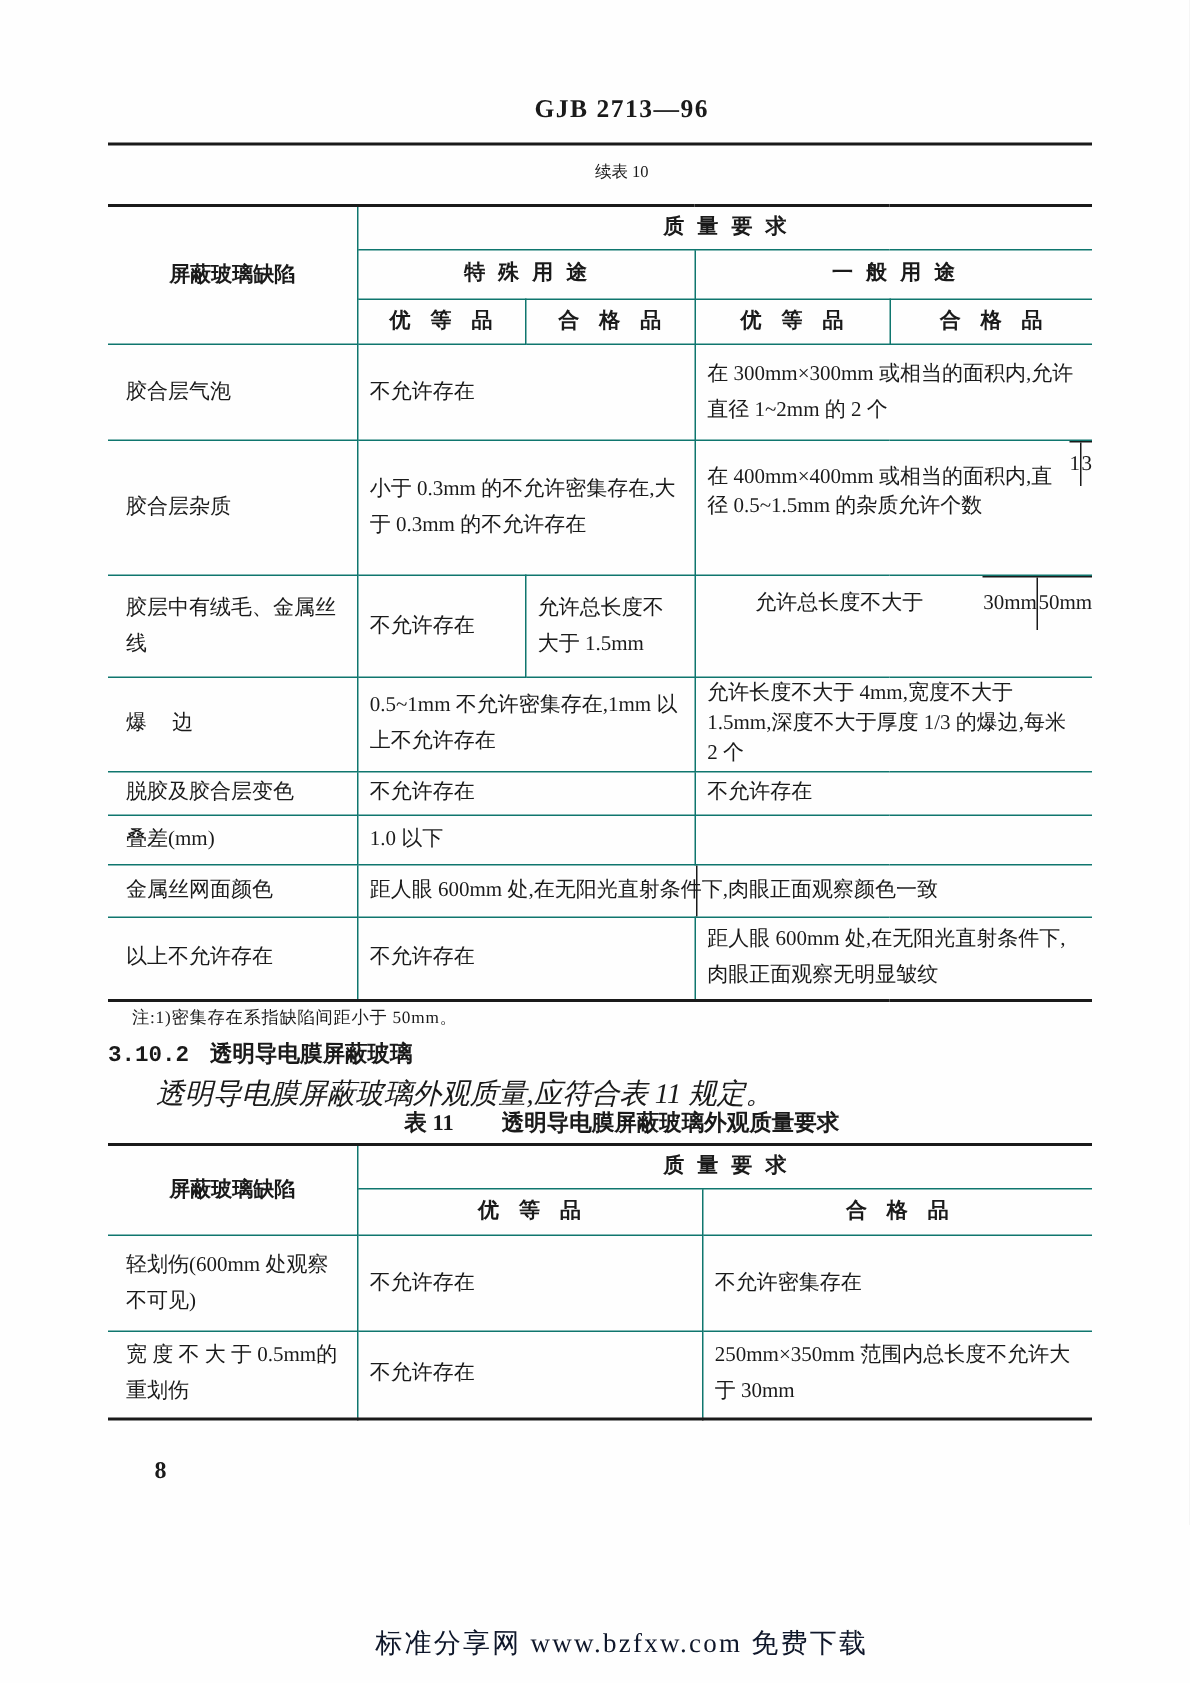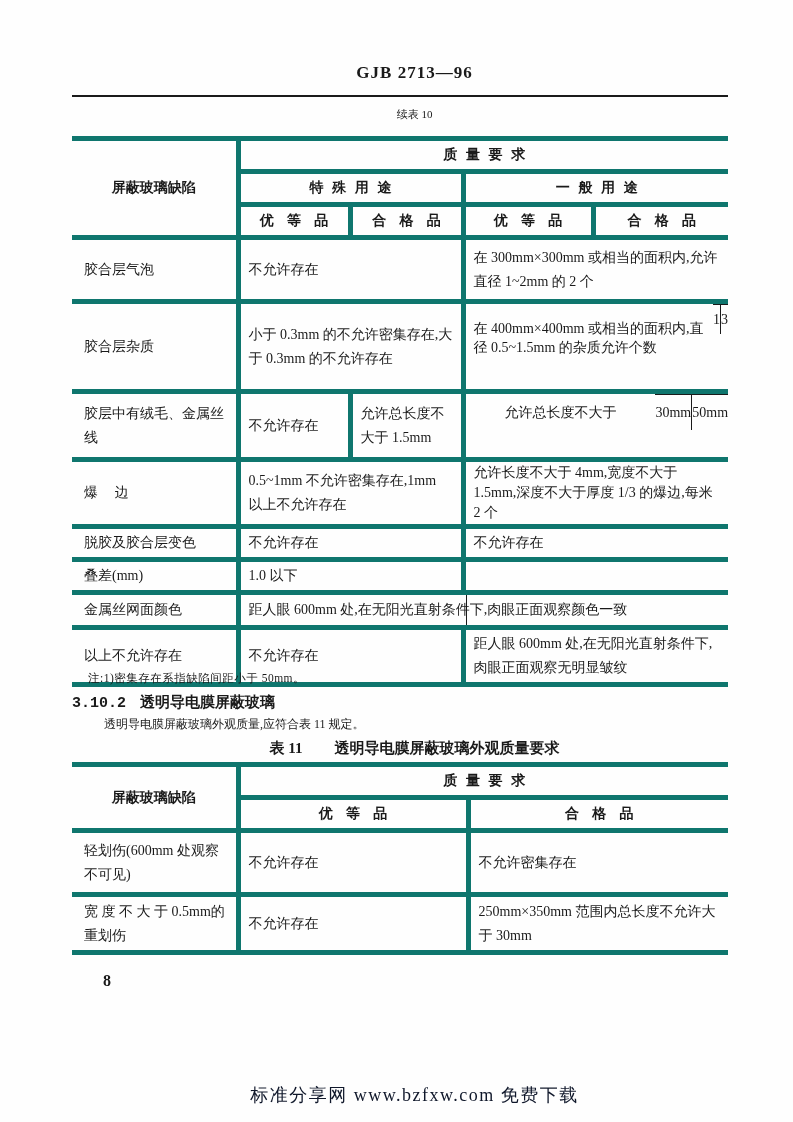--- a/index.html
+++ b/index.html
@@ -28,21 +28,21 @@
   }
   
   .std-table {
     position: absolute; left: 72px;
     border-collapse: collapse; table-layout: fixed; width: 656px;
     border-top: 2px solid #1a1a1a; border-bottom: 2px solid #1a1a1a;
   }
   .t10 { top: 136px; }
   .t11 { top: 762px; }
   .std-table th, .std-table td {
-    border: 5px solid #0f766e;
+    border: 1px solid #0f766e;
     font-size: 14px; font-weight: normal;
     padding: 2px 8px; vertical-align: middle; line-height: 24px;
     overflow: hidden;
   }
   .std-table tr > *:first-child { border-left: none; }
   .std-table tr > *:last-child  { border-right: none; }
   th.hdr { text-align: center; font-weight: 600; }
   .lsp  { letter-spacing: 0.62em; text-indent: 0.62em; }
   .lsp2 { letter-spacing: 0.35em; text-indent: 0.35em; }
   td.defect { padding-left: 12px; }
@@ -71,21 +71,21 @@
   .vline { position: absolute; left: 225px; top: -1px; bottom: -1px; width: 1px; background: #1a1a1a; }
   
   .note {
     position: absolute; top: 671px; left: 88px; font-size: 11.5px; letter-spacing: 0.5px;
   }
   .section-heading {
     position: absolute; top: 693px; left: 72px; font-size: 15px; font-weight: bold;
   }
   .section-heading .sec-no { margin-right: 14px; font-family: Liberation Mono, monospace; }
   .body-paragraph {
-    position: absolute; top: 716px; left: 104px; font-size: 12px;
+    position: absolute; top: 716px; left: 104px; font-size: 19px; font-style: italic;
   }
   .table11-caption {
     position: absolute; top: 739px; left: 0; right: 0; text-align: center;
     font-size: 15px; font-weight: bold;
   }
   .table11-caption .cap-no { margin-right: 32px; }
   .page-number {
     position: absolute; top: 972px; left: 103px; font-size: 16px; font-weight: bold;
   }
   .watermark {

